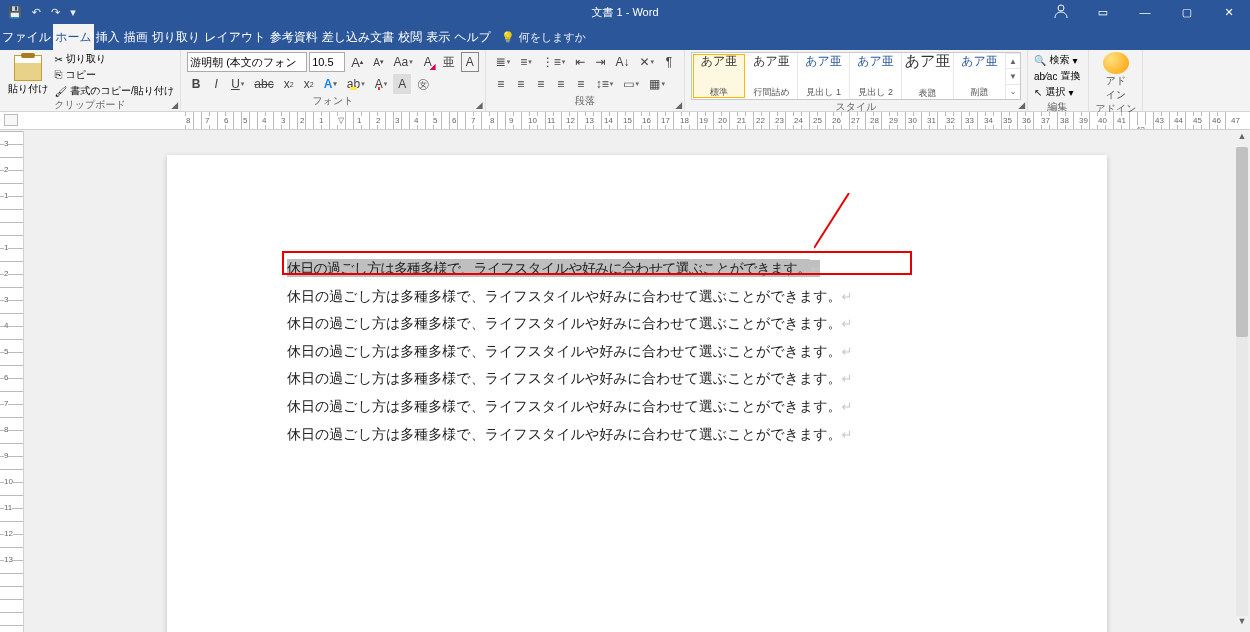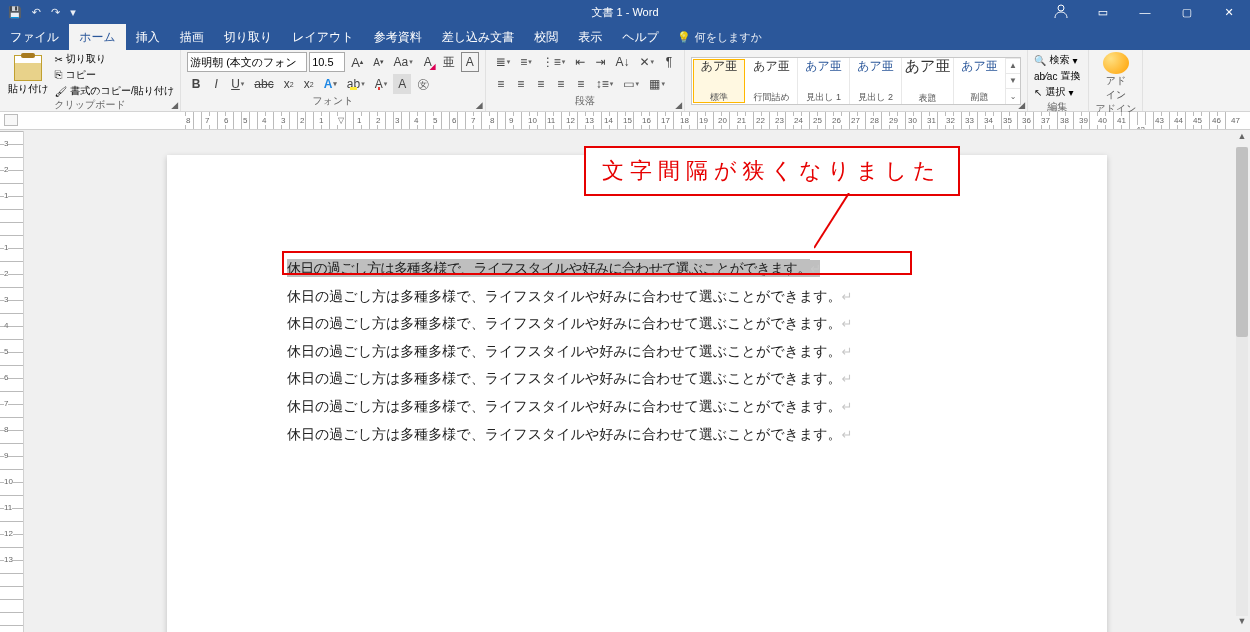--- a/index.html
+++ b/index.html
@@ -7,21 +7,21 @@
 
 .titlebar { background: #2b579a; height: 24px; display: flex; align-items: center; color: #fff; font-size: 11px; }
 .titlebar .left-icons { display: flex; gap: 10px; padding: 0 8px; align-items: center; }
 .titlebar .left-icons span { cursor: pointer; opacity: .9; }
 .titlebar .spacer { flex: 1; }
 .titlebar .title { position: absolute; left: 50%; transform: translateX(-50%); }
 .titlebar .right-icons { display: flex; gap: 0; align-items: center; }
 .titlebar .right-icons span { width: 42px; text-align: center; cursor: pointer; padding: 4px 0; }
 
 .menubar { background: #2b579a; height: 26px; display: flex; align-items: stretch; color: #fff; font-size: 12px; }
-.menubar .tab { padding: 4px 10px; cursor: pointer; display: flex; align-items: center; }
+.menubar .tab { padding: 4px 2px; cursor: pointer; display: flex; align-items: center; }
 .menubar .tab.active { background: #f3f3f3; color: #2b579a; }
 .menubar .tell-me { display: flex; align-items: center; gap: 4px; margin-left: 8px; font-size: 11px; opacity: .9; }
 
 .ribbon { background: #f3f3f3; height: 62px; display: flex; border-bottom: 1px solid #d4d4d4; font-size: 11px; }
 .group { border-right: 1px solid #e1e1e1; padding: 2px 6px; display: flex; flex-direction: column; position: relative; }
 .group .body { flex: 1; display: flex; align-items: center; gap: 4px; }
 .group .label { font-size: 10px; color: #666; text-align: center; padding-bottom: 1px; position: relative; }
 .group .dlg { position: absolute; right: 2px; bottom: 1px; font-size: 9px; color: #666; cursor: pointer; }
 
 .clipboard .paste { display: flex; flex-direction: column; align-items: center; gap: 1px; cursor: pointer; padding: 0 2px; }
@@ -247,20 +247,21 @@
             <div class="prev" style="color:#2b579a;font-size:12px">あア亜</div>
             <div class="name">副題</div>
           </div>
           <div class="more">
             <span>▲</span>
             <span>▼</span>
             <span>⌄</span>
           </div>
         </div>
     </div>
+    <div class="label">スタイル</div>
     <span class="dlg">◢</span>
   </div>
 
   <div class="group editing">
     <div class="body">
       <div class="list">
         <div>
             <span>🔍</span>
             <span>検索</span>
             <span class="dd">▾</span>
@@ -383,21 +384,20 @@
       <div id="paras">
           <div class="para"><span>休日の過ごし方は多種多様で、ライフスタイルや好みに合わせて選ぶことができます。</span><span class="ret">↵</span></div>
           <div class="para"><span>休日の過ごし方は多種多様で、ライフスタイルや好みに合わせて選ぶことができます。</span><span class="ret">↵</span></div>
           <div class="para"><span>休日の過ごし方は多種多様で、ライフスタイルや好みに合わせて選ぶことができます。</span><span class="ret">↵</span></div>
           <div class="para"><span>休日の過ごし方は多種多様で、ライフスタイルや好みに合わせて選ぶことができます。</span><span class="ret">↵</span></div>
           <div class="para"><span>休日の過ごし方は多種多様で、ライフスタイルや好みに合わせて選ぶことができます。</span><span class="ret">↵</span></div>
           <div class="para"><span>休日の過ごし方は多種多様で、ライフスタイルや好みに合わせて選ぶことができます。</span><span class="ret">↵</span></div>
         </div>
     </div>
 
-    <div class="callout" style="left:560px;top:15px">文字間隔が狭くなりました</div>
     <svg style="position:absolute;left:790px;top:62px" width="40" height="60">
         <line x1="35" y1="0" x2="0" y2="55" stroke="#e60000" stroke-width="2"></line>
       </svg>
   </div>
 </div>
 
 <div class="scrollbar-v">
   <div class="arr" style="top:0">▲</div>
   <div class="track"></div>
   <div class="thumb"></div>

